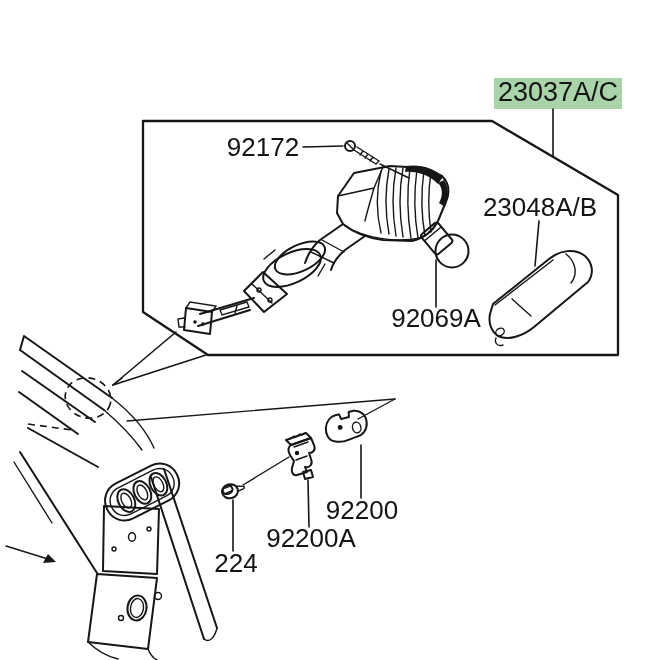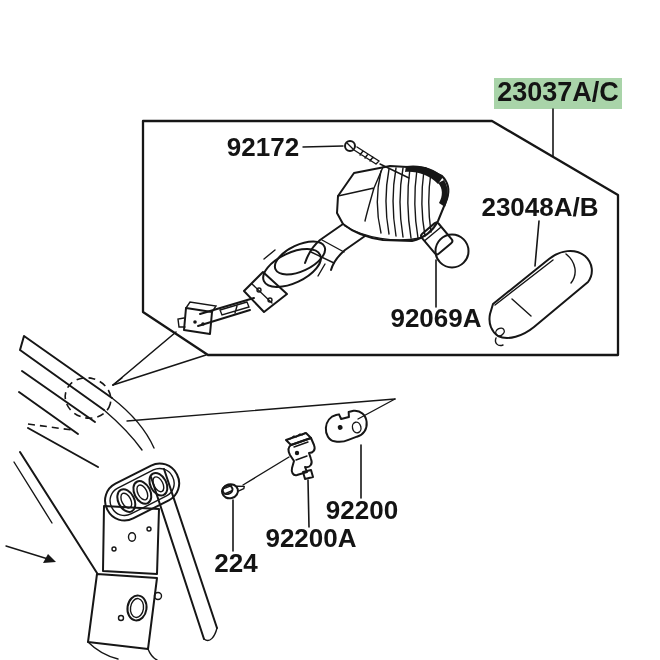--- a/index.html
+++ b/index.html
@@ -1,17 +1,17 @@
 <!DOCTYPE html>
 <html><head>
 <meta charset="utf-8">
 <style>
   html,body{margin:0;padding:0;background:#fff;}
   .stage{position:relative;width:660px;height:660px;background:#fff;overflow:hidden;
-         font-family:"Liberation Sans",sans-serif;font-weight:bold;}
+         font-family:"Liberation Sans",sans-serif;}
   svg{position:absolute;left:0;top:0;}
   svg text{font-family:"Liberation Sans",sans-serif;font-size:26px;fill:#141414;}
   .ln{fill:none;stroke:#161616;stroke-width:2;stroke-linecap:round;stroke-linejoin:round;}
   .thin{fill:none;stroke:#161616;stroke-width:1.4;stroke-linecap:round;}
   .lead{fill:none;stroke:#161616;stroke-width:1.6;stroke-linecap:round;}
   .dark{fill:#161616;stroke:none;}
   .dashed{fill:none;stroke:#161616;stroke-width:1.6;stroke-dasharray:7 5;}
 </style>
 </head>
 <body>

